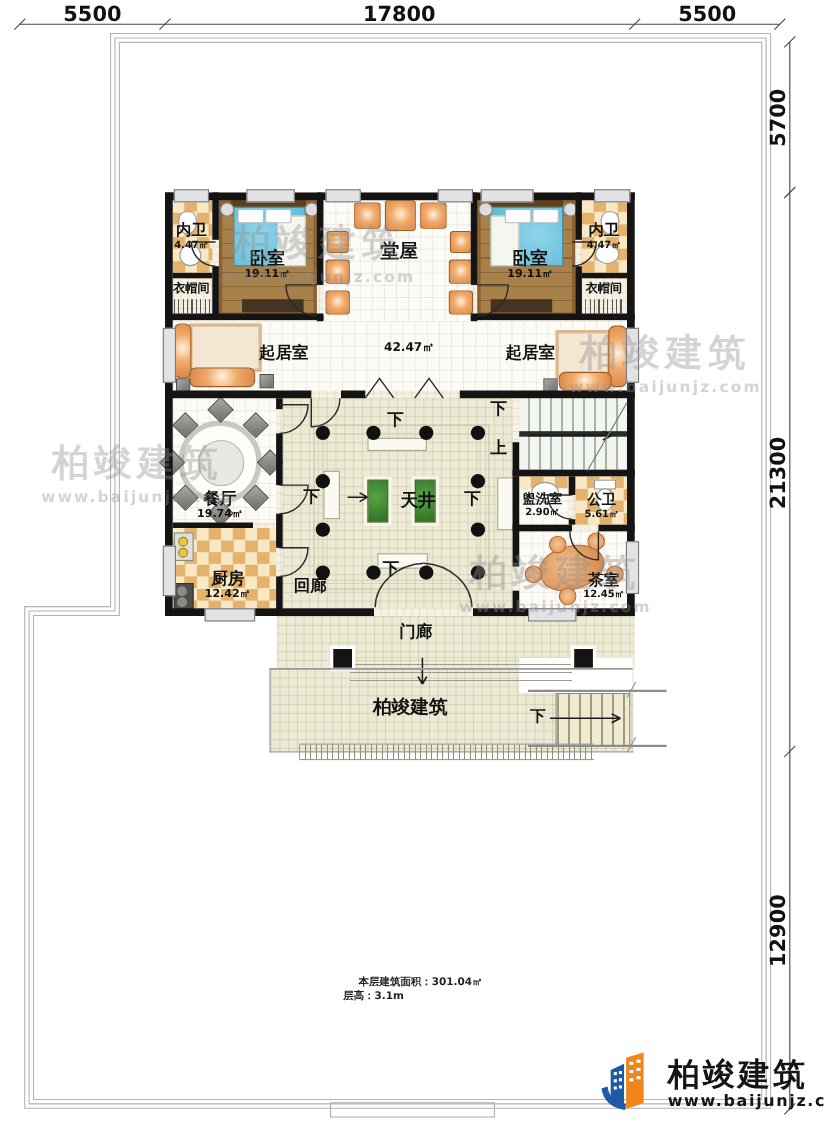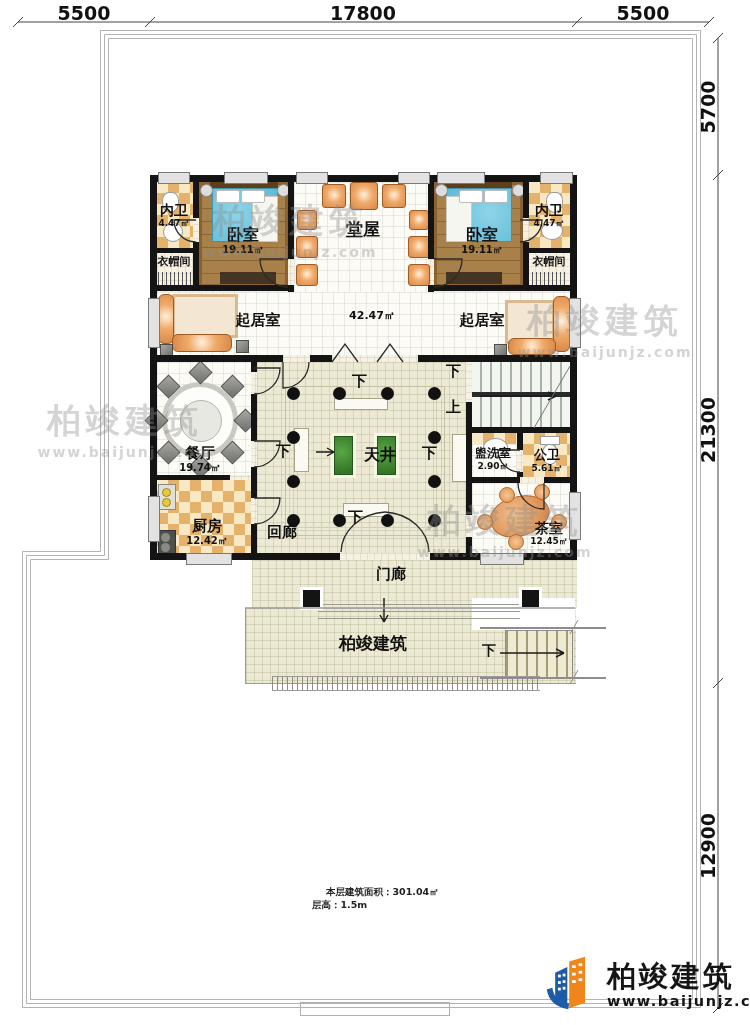--- a/index.html
+++ b/index.html
@@ -320,21 +320,21 @@
     <span class="rarea">2.90㎡</span>
     </div>
   <div class="rlabel" style="left:524px;top:448px;width:46px;">
     <span class="rname" style="font-size:13px;">公卫</span>
     <span class="rarea">5.61㎡</span>
     </div>
   <div class="rlabel" style="left:524px;top:520px;width:50px;">
     <span class="rname" style="font-size:14px;">茶室</span>
     <span class="rarea">12.45㎡</span>
     </div>
-  <div class="rlabel" style="left:350px;top:566px;width:56px;align-items:flex-end;">
+  <div class="rlabel" style="left:350px;top:566px;width:56px;">
     <span class="rname" style="font-size:15px;">门廊</span>
     </div>
   <div class="rlabel" style="left:308px;top:634px;width:130px;">
     <span class="rname" style="font-size:17px;">柏竣建筑</span>
     </div>
 
   <div class="dn" style="left:352px;top:372px;">下</div>
   <div class="dn" style="left:276px;top:442px;">下</div>
   <div class="dn" style="left:422px;top:444px;">下</div>
   <div class="dn" style="left:348px;top:508px;">下</div>
@@ -353,21 +353,21 @@
   <div class="wm" style="left:0px;top:398px;width:250px;">
     <div class="t">柏竣建筑</div>
     <div class="u">www.baijunjz.com</div>
     </div>
   <div class="wm" style="left:380px;top:498px;width:250px;">
     <div class="t">柏竣建筑</div>
     <div class="u">www.baijunjz.com</div>
     </div>
 
   <div class="abs" style="left:312px;top:886px;font-size:9.5px;font-weight:bold;color:#222;z-index:25;margin-left:14px;">本层建筑面积：301.04㎡</div>
-  <div class="abs" style="left:312px;top:899px;font-size:9.5px;font-weight:bold;color:#222;z-index:25;">层高：1.5m</div>
+  <div class="abs" style="left:312px;top:899px;font-size:9.5px;font-weight:bold;color:#222;z-index:25;">层高：3.1m</div>
 
   <div class="abs" style="left:543px;top:950px;width:205px;height:70px;z-index:25;display:flex;align-items:center;">
     <span style="display:inline-block;">
       <svg width="58" height="62" viewBox="0 0 62 62">
         <path d="M28,8 L45,3 L45,52 L28,58 Z" fill="#f08519"></path>
         <path d="M13,20 L26,14 L26,55 L13,50 Z" fill="#1d5ba6"></path>
         <g fill="#fff">
           <rect x="31" y="12" width="4" height="3"></rect>
             <rect x="38" y="10" width="4" height="3"></rect>
           <rect x="31" y="20" width="4" height="3"></rect>

